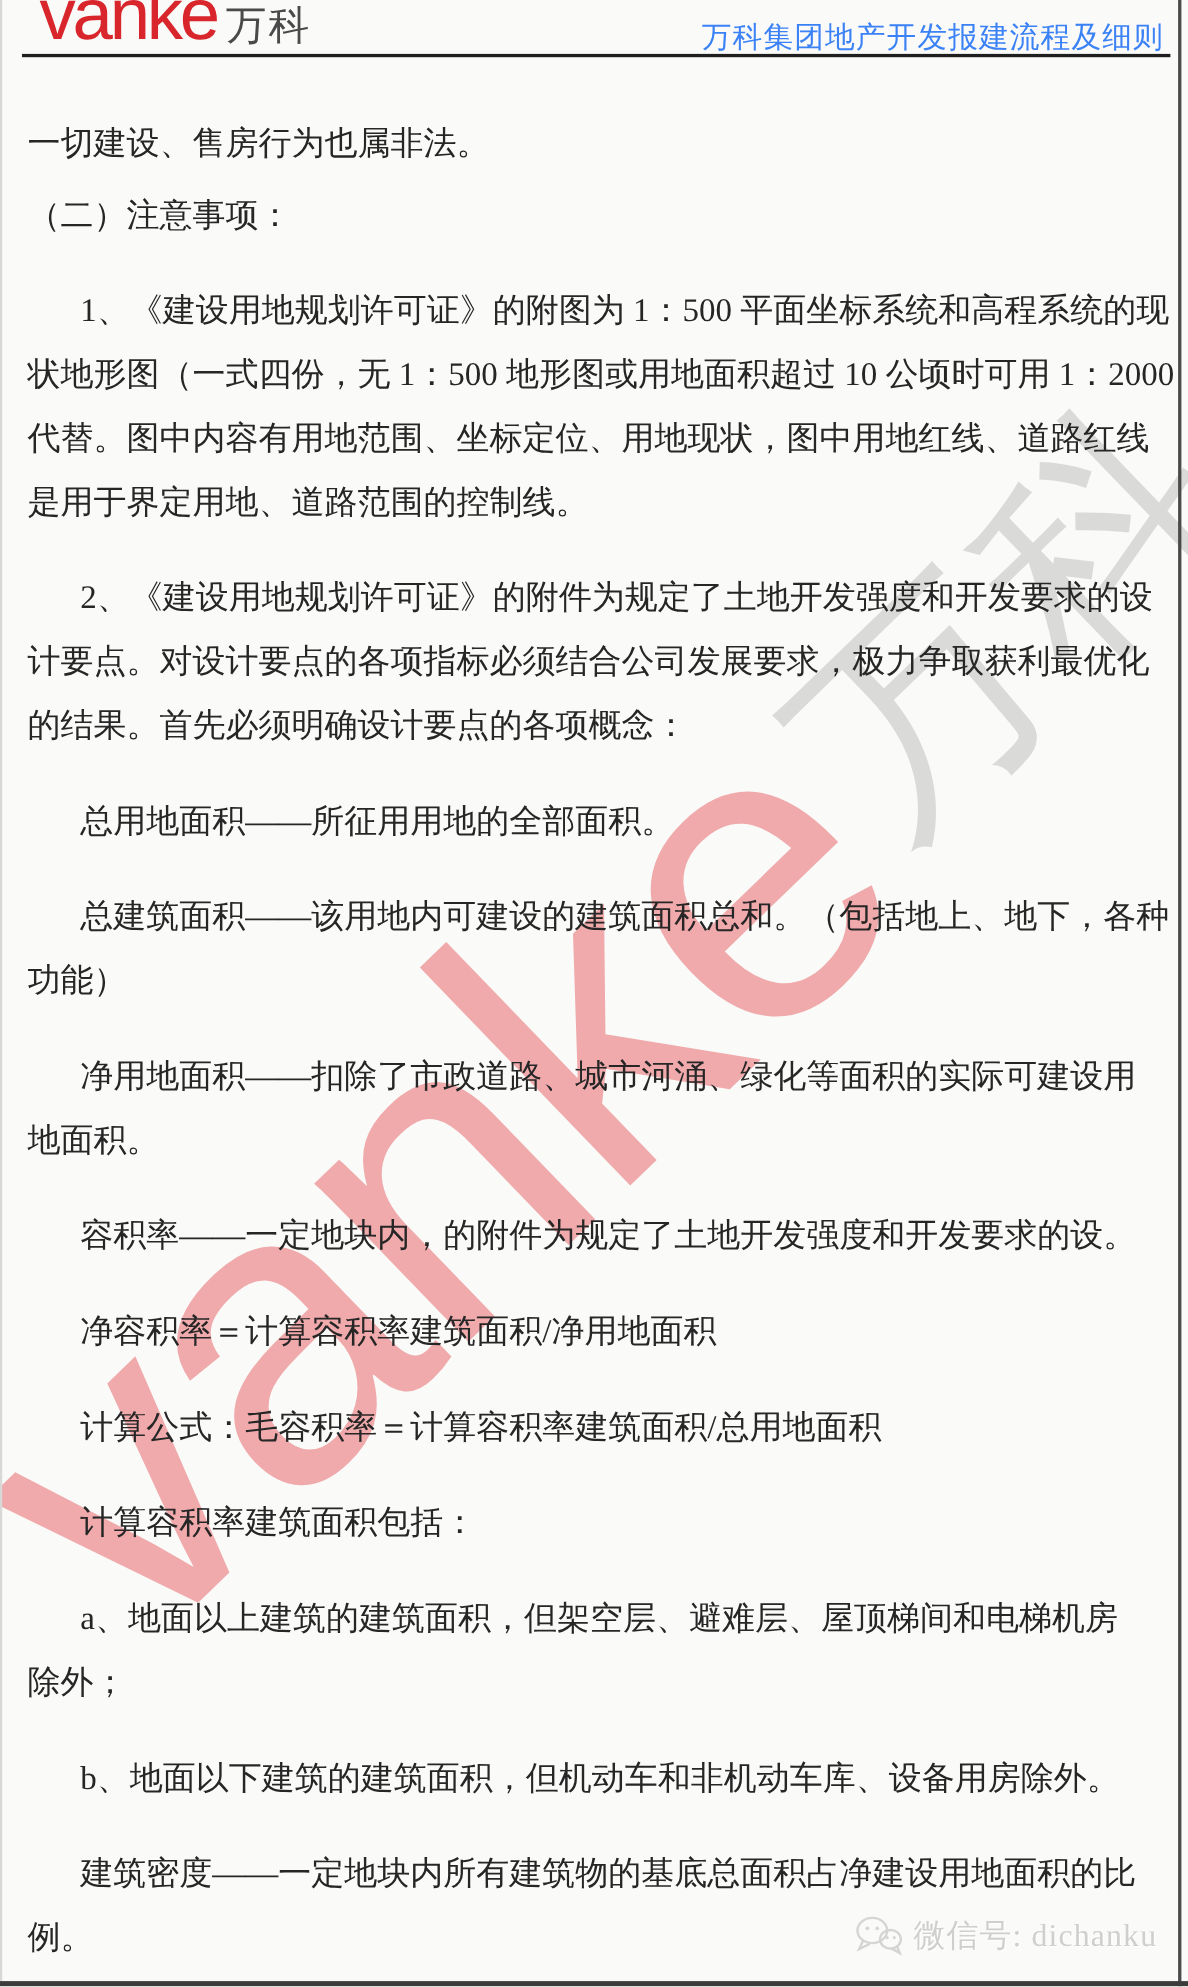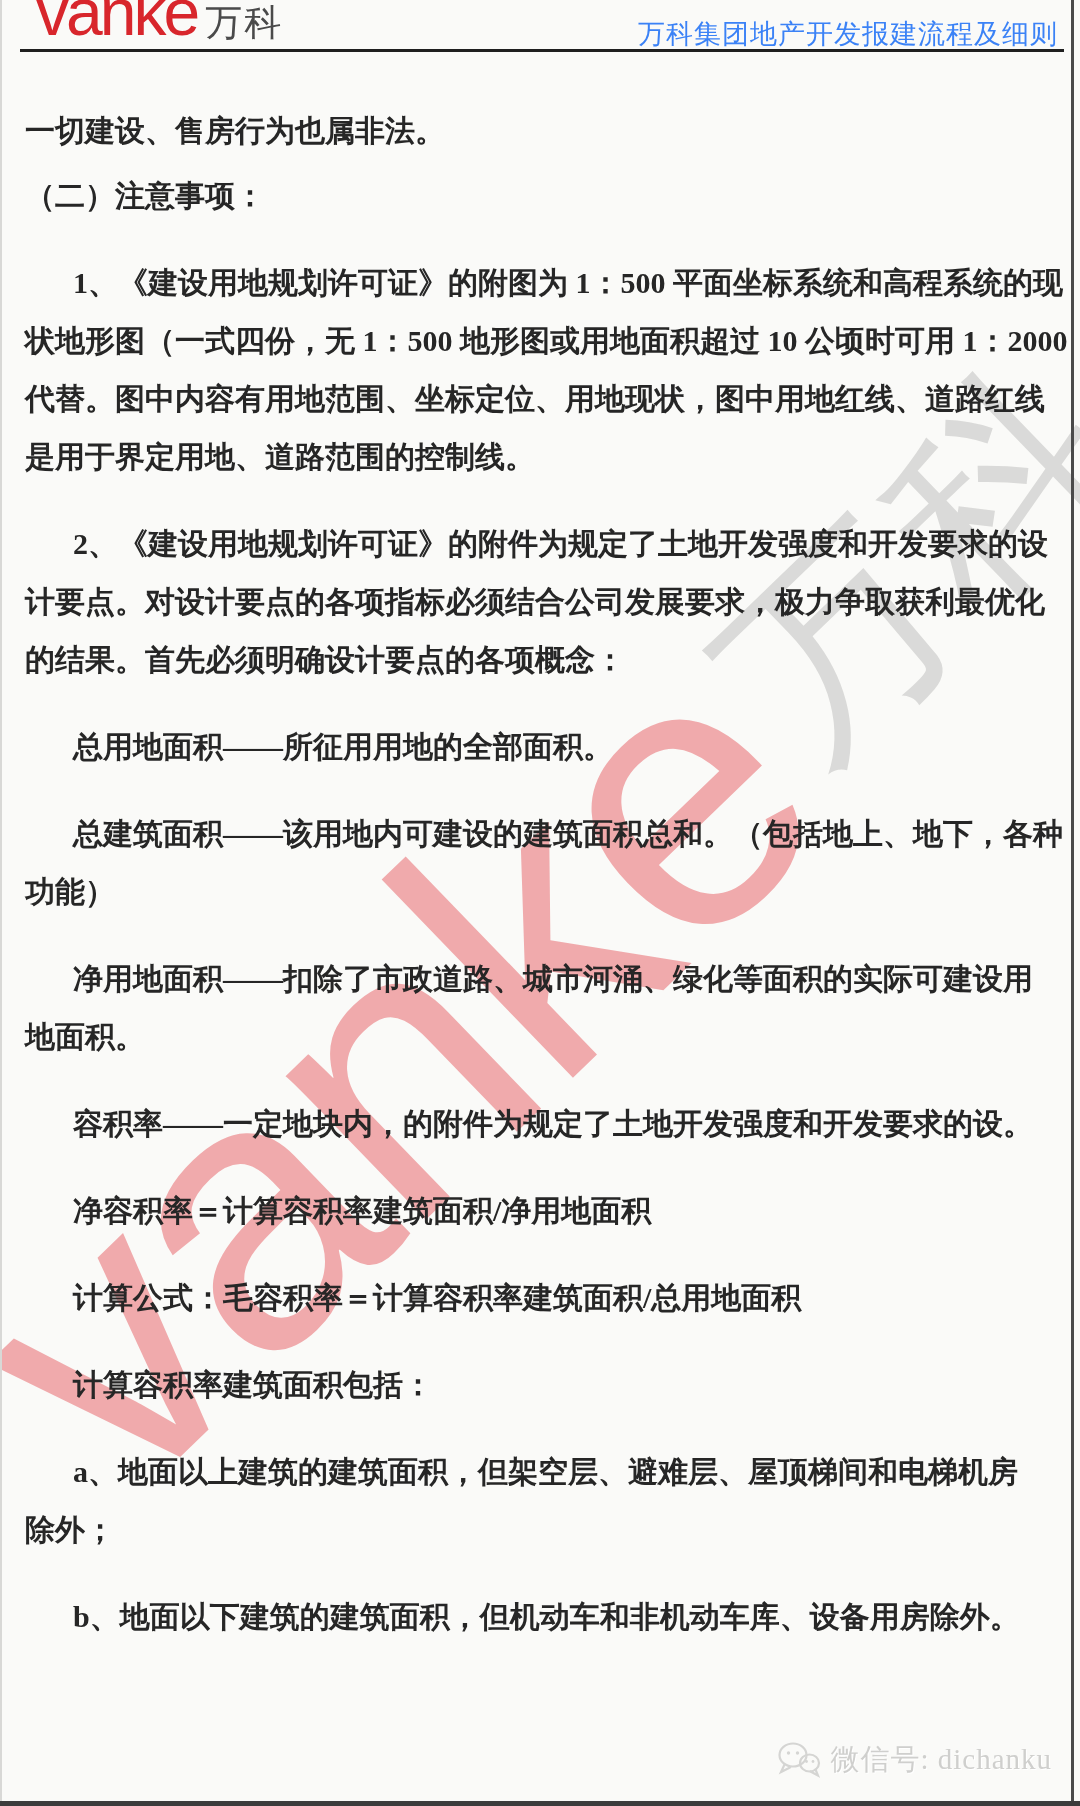--- a/index.html
+++ b/index.html
@@ -50,21 +50,21 @@
     font-size:215px;line-height:1;color:rgba(40,40,40,0.15);
     margin-left:22px;letter-spacing:8px;
   }
 
   
   .content{
     position:absolute;top:52px;left:0;right:0;z-index:2;
     padding:50px 20px 0 25px;
     font-size:30px;line-height:58px;color:#262626;
   }
-  .para{white-space:pre;margin:0 0 29px 0;font-weight:bold;}
+  .para{white-space:pre;margin:0 0 29px 0;}
   .para.indent{text-indent:1.6em;}
   .para.tight{margin-bottom:7px;}
 
   
   .wechat-badge{
     position:absolute;right:28px;bottom:26px;z-index:2;
     display:flex;align-items:flex-end;
     color:#cfcfcd;text-shadow:1px 1px 0 #ffffff;
     font-size:29px;letter-spacing:1px;white-space:nowrap;
   }
@@ -108,20 +108,22 @@
 功能）</div>
       <div class="para indent">净用地面积——扣除了市政道路、城市河涌、绿化等面积的实际可建设用
 地面积。</div>
       <div class="para indent">容积率——一定地块内，的附件为规定了土地开发强度和开发要求的设。</div>
       <div class="para indent">净容积率＝计算容积率建筑面积/净用地面积</div>
       <div class="para indent">计算公式：毛容积率＝计算容积率建筑面积/总用地面积</div>
       <div class="para indent">计算容积率建筑面积包括：</div>
       <div class="para indent">a、地面以上建筑的建筑面积，但架空层、避难层、屋顶梯间和电梯机房
 除外；</div>
       <div class="para indent">b、地面以下建筑的建筑面积，但机动车和非机动车库、设备用房除外。</div>
+      <div class="para indent">建筑密度——一定地块内所有建筑物的基底总面积占净建设用地面积的比
+例。</div>
     </div>
 
   <div class="wechat-badge">
     <span style="display:inline-flex;">
       <svg width="46" height="40" viewBox="0 0 46 40">
         <g fill="none" stroke="#cfcfcd" stroke-width="2.2" stroke-linecap="round">
           <ellipse cx="17" cy="15" rx="13.5" ry="11.5"></ellipse>
           <path d="M8.5 24.5 L5 32 L14 27.5"></path>
           <ellipse cx="33.5" cy="23" rx="9.5" ry="8.5"></ellipse>
           <path d="M39.5 29.5 L42 35.5 L34.5 31.5"></path>

